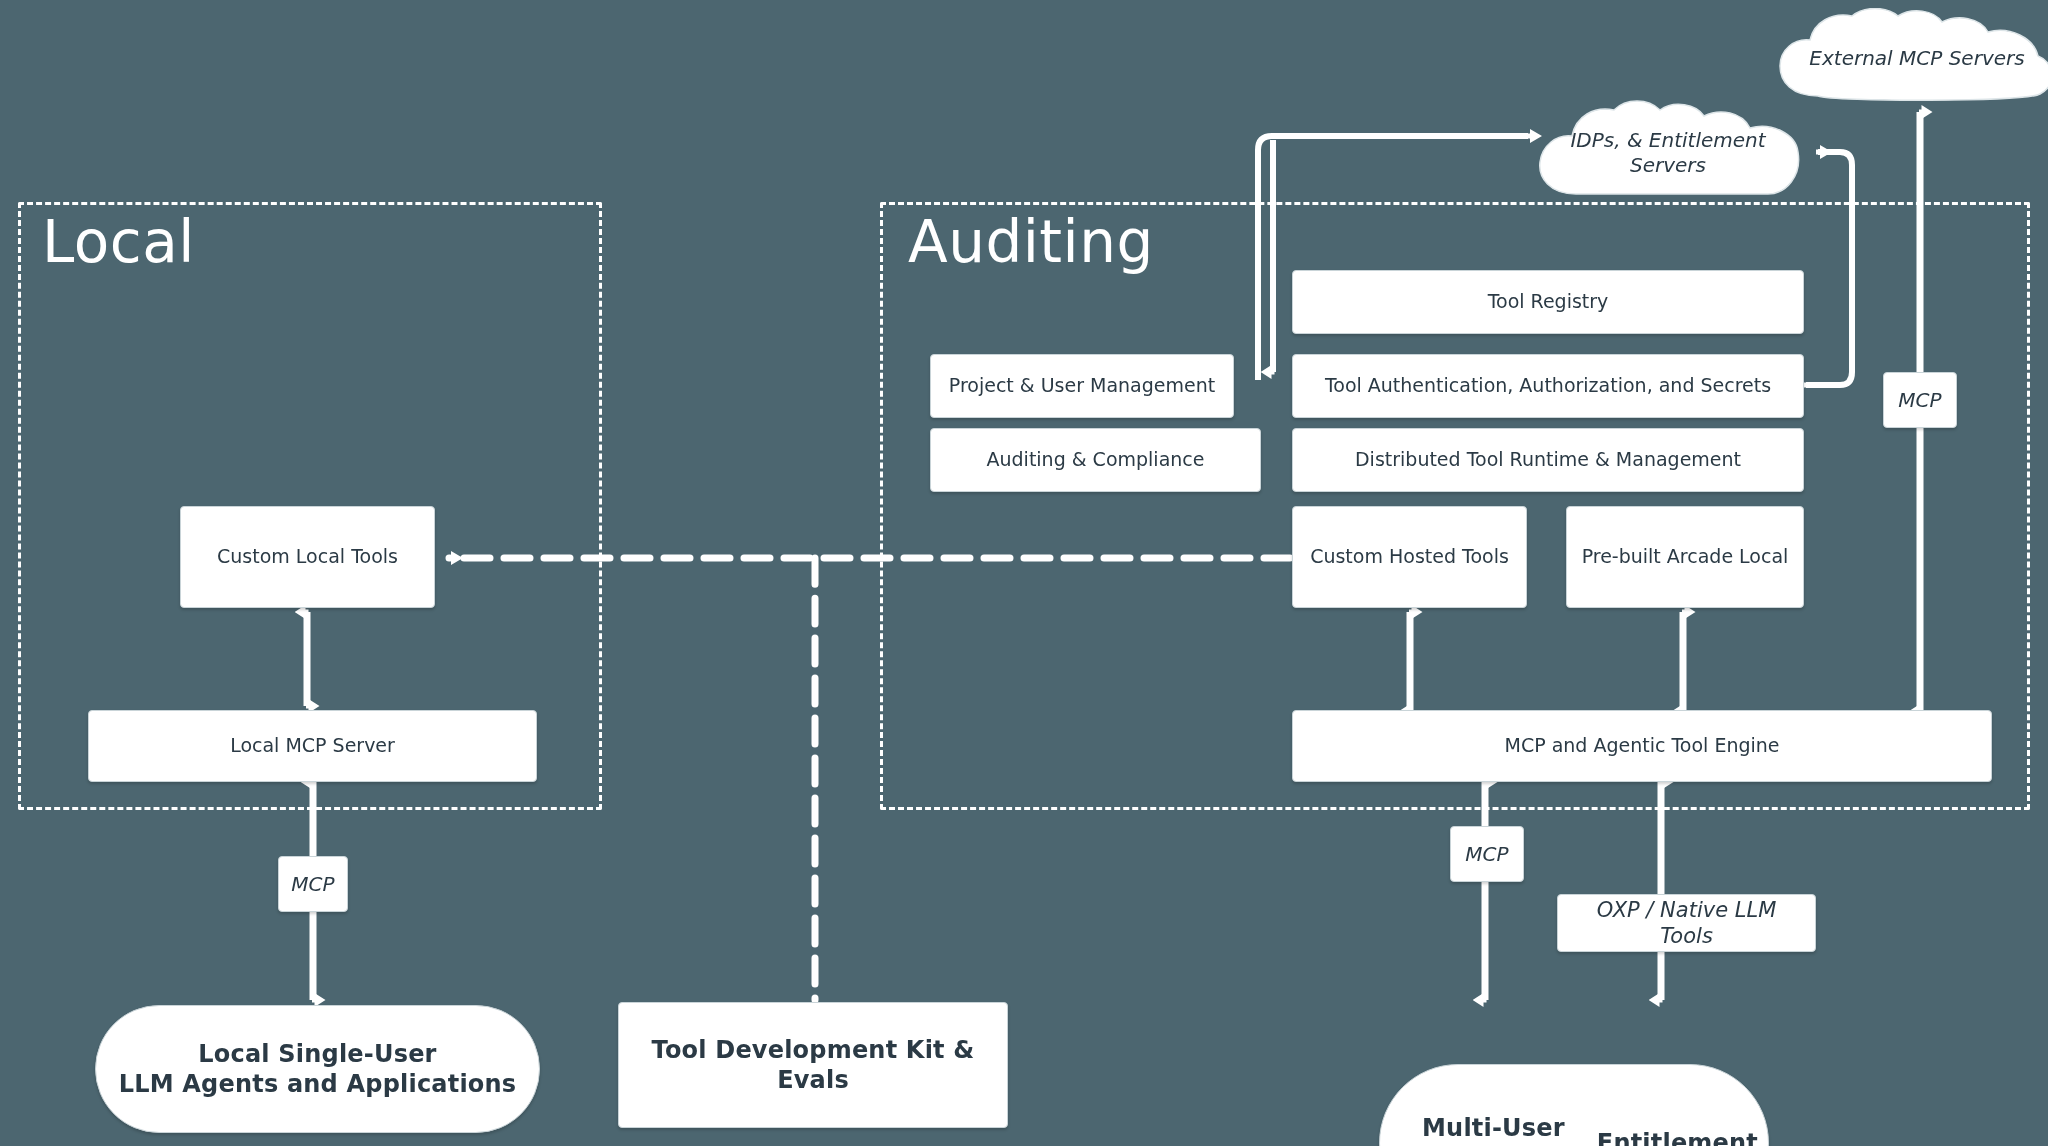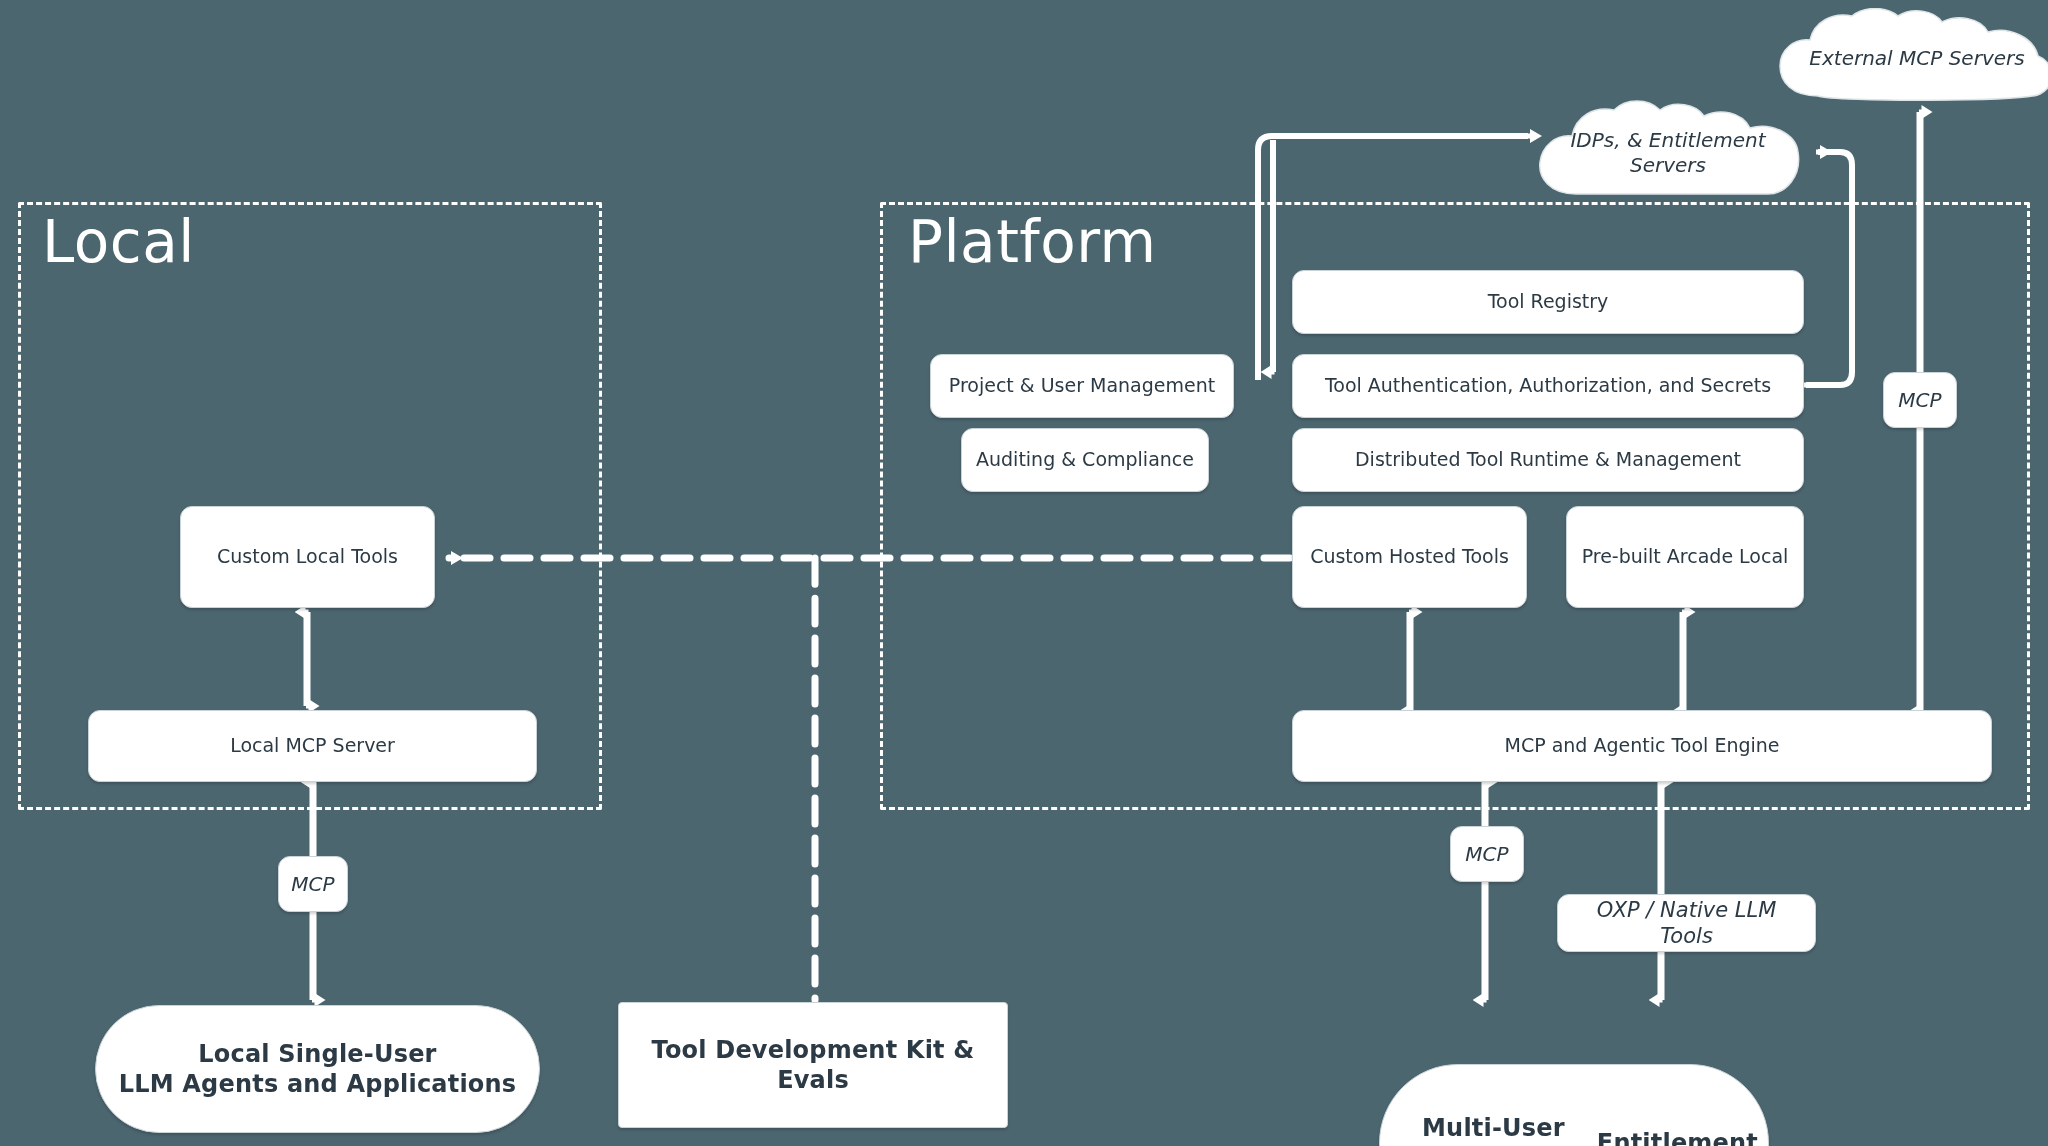--- a/index.html
+++ b/index.html
@@ -24,21 +24,21 @@
     top: 0; left: 0;
     width: 2048px;
     height: 1146px;
   }
   
   .node {
     position: absolute;
     box-sizing: border-box;
     background: #ffffff;
     border: 1px solid #c9d4d8;
-    border-radius: 12px;
+    border-radius: 4px;
     display: flex;
     align-items: center;
     justify-content: center;
     text-align: center;
     color: #2b3a45;
     box-shadow: 0 2px 3px rgba(0,0,0,0.18);
     padding: 4px 10px;
     line-height: 1.25;
   }
   .node.plain     { font-size: 19px; font-weight: 400; }
@@ -156,21 +156,21 @@
 
     <g>
       <path d="M1661 782 L1661 1000" stroke="#ffffff" stroke-width="7" fill="none" marker-start="url(#ah-up)" marker-end="url(#ah-down)"></path>
     </g>
   </svg>
 
   <div class="zone" style="left:18px; top:202px; width:584px; height:608px;"></div>
   <div class="zone-title" style="left:42px; top:208px;">Local</div>
 
   <div class="zone" style="left:880px; top:202px; width:1150px; height:608px;"></div>
-  <div class="zone-title" style="left:908px; top:208px;">Platform</div>
+  <div class="zone-title" style="left:908px; top:208px;">Auditing</div>
 
   <div class="cloud" style="left:1772px; top:8px; width:290px; height:100px;">
     <svg class="cloud-svg" viewBox="0 0 290 100" preserveAspectRatio="none">
       <path d="M46,88 C20,88 8,74 8,58 C8,42 22,30 38,32 C42,14 60,4 80,8
                C92,-2 114,-2 126,8 C140,-1 162,2 170,14 C186,6 208,10 216,24
                C238,18 262,30 266,48 C282,54 286,76 268,86 C254,94 62,94 46,88 Z" fill="#ffffff" stroke="#dde5e8" stroke-width="1.5"></path>
     </svg>
     <span class="cloud-label">External MCP Servers</span>
   </div>
 
@@ -191,21 +191,21 @@
 
   <div class="node pill bold" style="left:95px; top:1005px; width:445px; height:128px; flex-direction:column;">
     <span>Local Single-User</span>
     <span>LLM Agents and Applications</span>
   </div>
 
   <div class="node bold" style="left:618px; top:1002px; width:390px; height:126px; border-radius:4px;">Tool Development Kit &amp; Evals</div>
 
   <div class="node plain" style="left:930px; top:354px; width:304px; height:64px;">Project &amp; User Management</div>
 
-  <div class="node plain" style="left:961px; top:428px; width:248px; height:64px;">Auditing &amp; Compliance</div>
+  <div class="node plain" style="left:930px; top:428px; width:331px; height:64px;">Auditing &amp; Compliance</div>
 
   <div class="node plain" style="left:1292px; top:270px; width:512px; height:64px;">Tool Registry</div>
 
   <div class="node plain" style="left:1292px; top:354px; width:512px; height:64px;">Tool Authentication, Authorization, and Secrets</div>
 
   <div class="node plain" style="left:1292px; top:428px; width:512px; height:64px;">Distributed Tool Runtime &amp; Management</div>
 
   <div class="node plain" style="left:1292px; top:506px; width:235px; height:102px;">Custom Hosted Tools</div>
 
   <div class="node plain" style="left:1566px; top:506px; width:238px; height:102px;">Pre-built Arcade Local</div>

